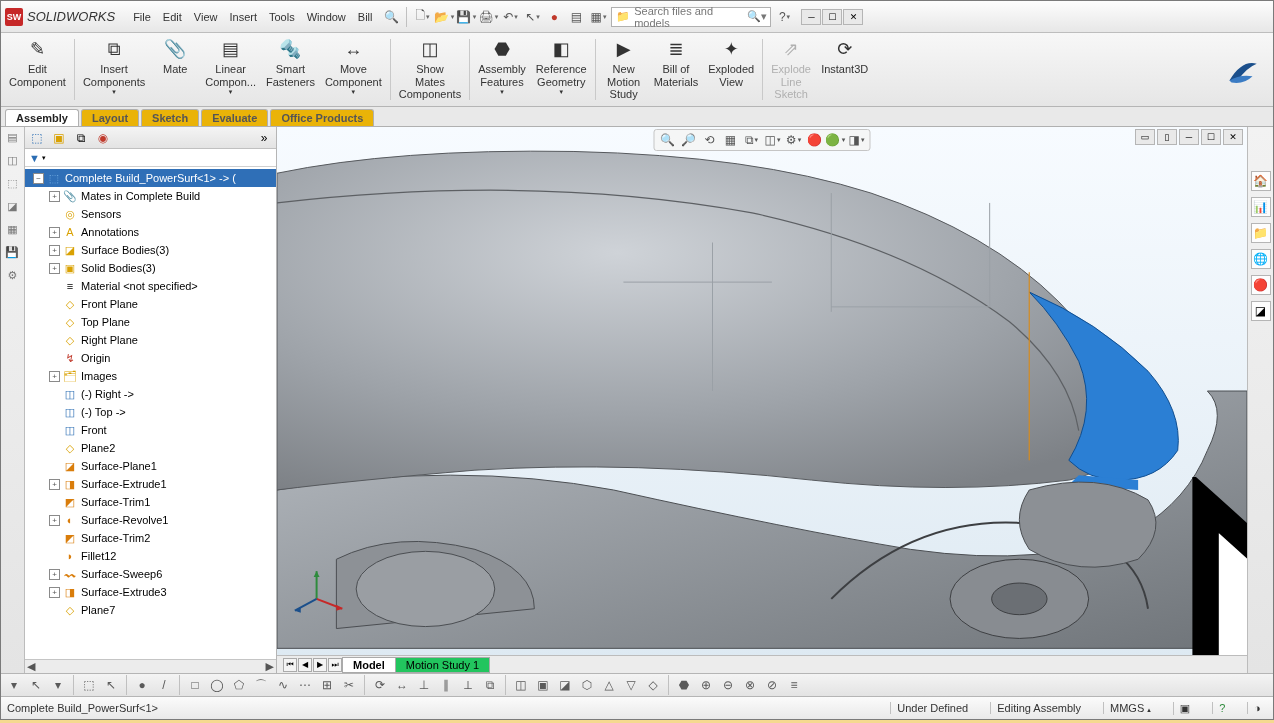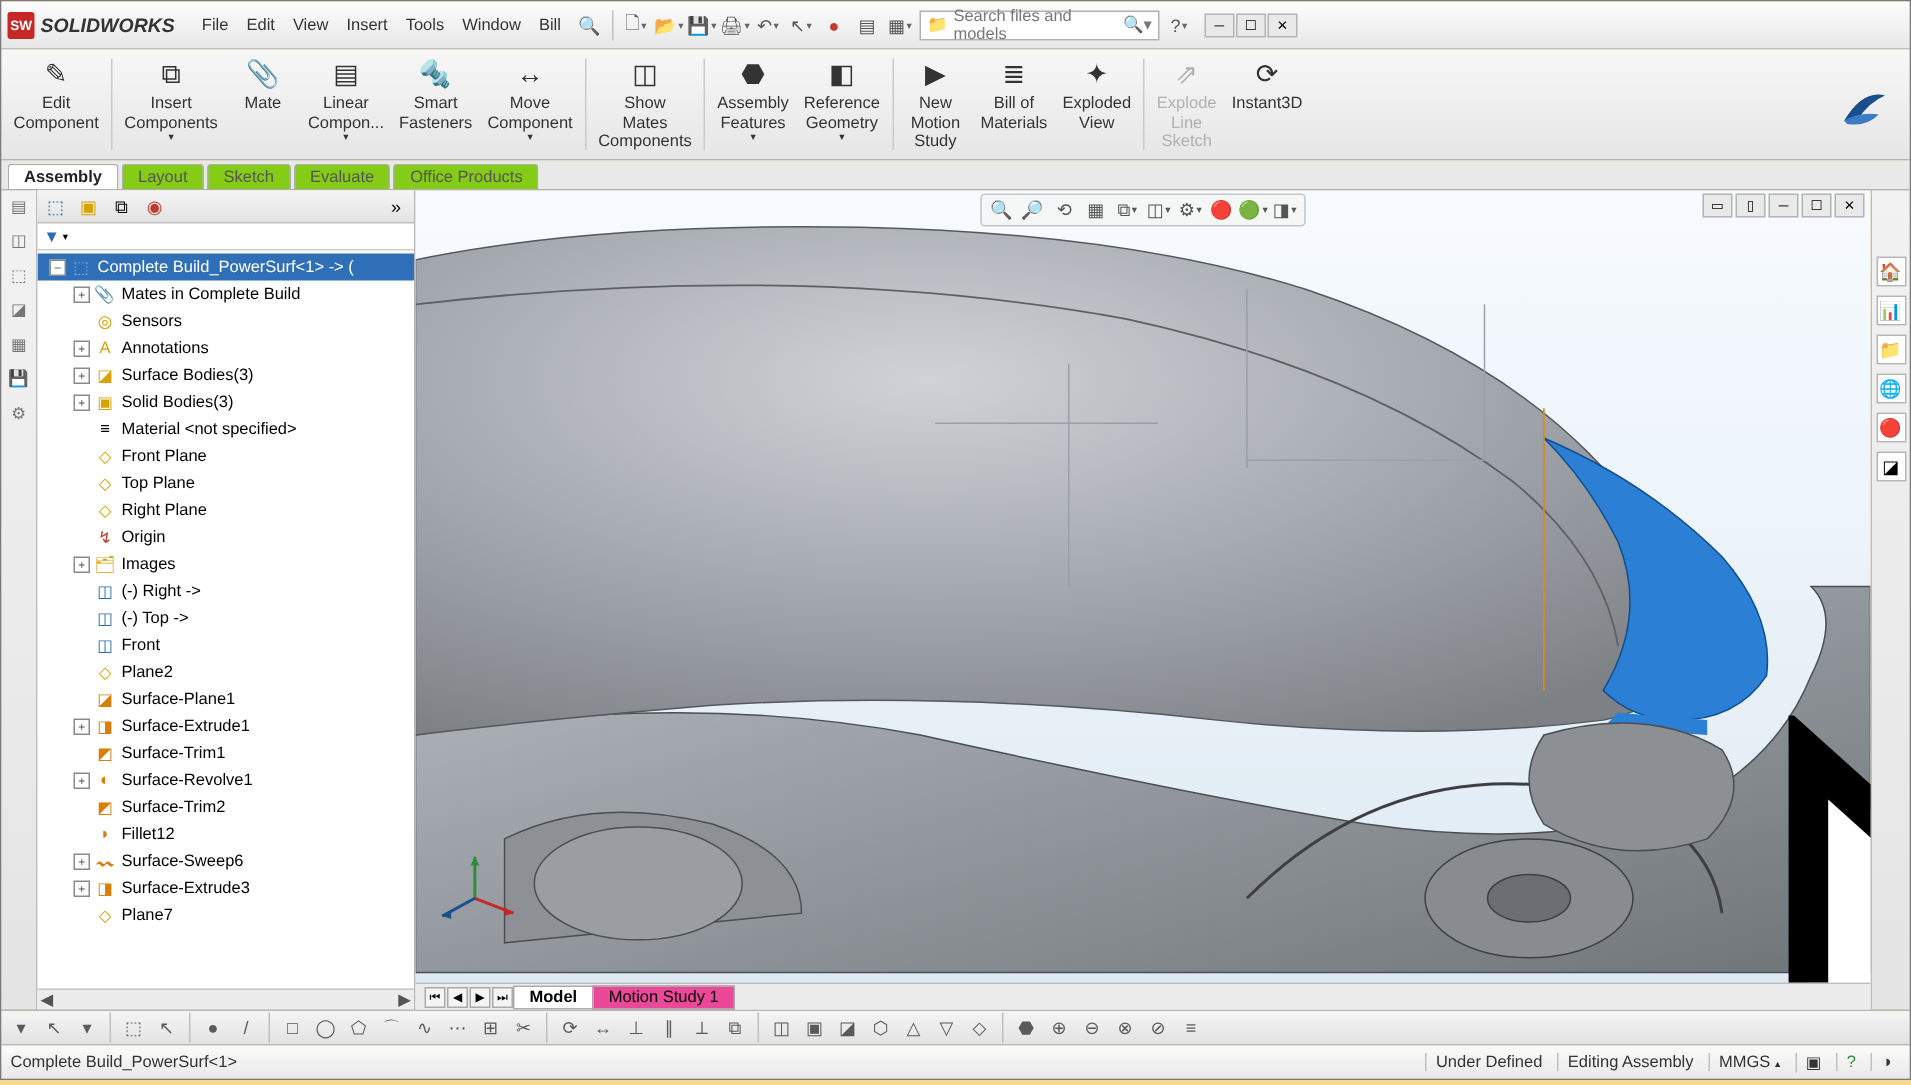--- a/index.html
+++ b/index.html
@@ -2,42 +2,42 @@
 <html><head>
 <meta charset="utf-8">
 <style>
 * { margin: 0; padding: 0; box-sizing: border-box; font-family: "Segoe UI", Tahoma, sans-serif; font-size: 11px; }
 html, body { width: 1274px; height: 723px; overflow: hidden; background: #f5d98f; }
 .app { width: 1274px; height: 720px; display: flex; flex-direction: column; border: 1px solid #7a7a7a; }
 
 
 .title-bar { height: 32px; background: linear-gradient(#fdfdfd,#e7e7e7); display: flex; align-items: center; border-bottom: 1px solid #bdbdbd; padding: 0 4px; gap: 4px; }
 .sw-logo { width: 18px; height: 18px; background:#c62828; color:#fff; font-weight:bold; font-size:9px; display:flex; align-items:center; justify-content:center; border-radius:2px; }
-.app-name { font-weight: bold; font-style: italic; font-size: 13px; color: #333; margin-right: 8px; }
+.app-name { font-weight: normal; font-style: italic; font-size: 13px; color: #333; margin-right: 8px; }
 .menu-item { padding: 2px 6px; color:#333; }
 .tb-sep { width:1px; height:20px; background:#c0c0c0; margin:0 2px; }
 .qat-btn { width:18px; height:18px; display:flex; align-items:center; justify-content:center; font-size:12px; color:#555; }
 .qat-btn.drop::after { content:"▾"; font-size:7px; margin-left:1px; color:#666; }
 .doc-title { flex:1; text-align:center; color:#333; font-size:12px; }
 .search-box { width:160px; height:20px; border:1px solid #b0b0b0; background:#fff; display:flex; align-items:center; padding:0 4px; gap:4px; color:#777; }
 .win-btns { display:flex; gap:1px; margin-left:4px; }
 .win-btn { width:20px; height:16px; background:#e9e9e9; border:1px solid #b5b5b5; display:flex; align-items:center; justify-content:center; font-size:9px; }
 
 
 .ribbon { height: 74px; background: linear-gradient(#f7f7f7,#e6e6e6); display:flex; align-items:stretch; border-bottom:1px solid #b5b5b5; padding:2px 4px; gap:2px; }
 .rb-btn { display:flex; flex-direction:column; align-items:center; justify-content:flex-start; padding:2px 4px; min-width:48px; text-align:center; line-height:1.15; color:#333; }
 .rb-btn.disabled { color:#b0b0b0; }
 .rb-ico { width:24px; height:24px; display:flex; align-items:center; justify-content:center; font-size:18px; margin-bottom:2px; }
 .rb-sep { width:1px; background:#c9c9c9; margin:4px 2px; }
 .rb-logo { margin-left:auto; display:flex; align-items:center; padding-right:6px; }
 .rb-logo svg { width:42px; height:42px; }
 
 
 .tab-row { height:20px; background:#e9e9e9; border-bottom:1px solid #b0b0b0; display:flex; align-items:flex-end; padding-left:4px; gap:2px; }
-.tab { padding:2px 10px; border:1px solid #b0b0b0; border-bottom:none; background:#84cc16; color:#555; border-radius:3px 3px 0 0; }
+.tab { padding:2px 10px; border:1px solid #b0b0b0; border-bottom:none; background:#eab308; color:#555; border-radius:3px 3px 0 0;font-weight:bold; }
 .tab.active { background:#fff; font-weight:bold; color:#222; }
 
 
 .main { flex:1; display:flex; min-height:0; }
 .left-rail { width:24px; background:linear-gradient(#f2f2f2,#e4e4e4); border-right:1px solid #bcbcbc; display:flex; flex-direction:column; align-items:center; padding-top:4px; gap:10px; color:#777; }
 .fm-panel { width:252px; background:#fff; border-right:1px solid #b5b5b5; display:flex; flex-direction:column; }
 .fm-tabs { height:22px; background:linear-gradient(#f4f4f4,#e3e3e3); border-bottom:1px solid #c0c0c0; display:flex; align-items:center; padding:0 4px; gap:6px; }
 .fm-tab-ico { width:16px; height:16px; display:flex; align-items:center; justify-content:center; font-size:12px; }
 .fm-filter { height:18px; border-bottom:1px solid #d0d0d0; display:flex; align-items:center; padding:0 4px; }
 .fm-tree { flex:1; overflow:auto; padding:2px 0; }
@@ -52,33 +52,33 @@
 
 .vp-wrap { flex:1; display:flex; flex-direction:column; background:linear-gradient(#f7fbff,#dde9f2); position:relative; }
 .vp-toolbar { position:absolute; top:2px; left:50%; transform:translateX(-50%); height:22px; display:flex; align-items:center; gap:3px; background:rgba(245,245,245,0.85); padding:0 4px; border:1px solid #c5c5c5; border-radius:3px; }
 .vp-btn { width:18px; height:18px; display:flex; align-items:center; justify-content:center; font-size:12px; color:#555; }
 .vp-btn.drop::after{content:"▾";font-size:7px;margin-left:1px;}
 .vp-winbtns { position:absolute; top:2px; right:4px; display:flex; gap:2px; }
 .canvas { flex:1; position:relative; overflow:hidden; }
 .canvas svg { position:absolute; inset:0; width:100%; height:100%; }
 .bottom-tabs { height:18px; background:#ececec; border-top:1px solid #bcbcbc; display:flex; align-items:center; padding-left:6px; gap:0; }
 .bt-nav { width:14px; height:14px; border:1px solid #aaa; background:#f4f4f4; display:flex; align-items:center; justify-content:center; font-size:8px; margin-right:1px; }
-.bt-tab { padding:1px 10px; border:1px solid #aaa; background:#ec4899; margin-left:-1px; }
+.bt-tab { padding:1px 10px; border:1px solid #aaa; background:#22c55e; margin-left:-1px; }
 .bt-tab.active { background:#fff; font-weight:bold; }
 
 
 .right-rail { width:26px; background:linear-gradient(#f2f2f2,#e4e4e4); border-left:1px solid #bcbcbc; display:flex; flex-direction:column; align-items:center; padding-top:44px; gap:6px; }
 .rr-btn { width:20px; height:20px; border:1px solid #b5b5b5; background:#fdfdfd; display:flex; align-items:center; justify-content:center; font-size:12px; }
 
 
 .cmd-bar { height:24px; background:linear-gradient(#f4f4f4,#e3e3e3); border-top:1px solid #b5b5b5; border-bottom:1px solid #b5b5b5; display:flex; align-items:center; padding:0 4px; gap:4px; }
 .cmd-btn { width:18px; height:18px; display:flex; align-items:center; justify-content:center; font-size:12px; color:#5a5a5a; }
 
 
-.status { height:22px; background:linear-gradient(#fbfbfb,#e9e9e9); display:flex; align-items:center; padding:0 6px; gap:4px; color:#333; }
+.status { height:22px; background:linear-gradient(#fbfbfb,#e9e9e9); display:flex; align-items:center; padding:0 6px; gap:16px; color:#333; }
 .status .sp { flex:1; }
 .status .seg { padding:0 6px; border-left:1px solid #c0c0c0; }
 .cursor { position:absolute; width:14px; height:20px; pointer-events:none; }
 
 
 .c-yel{color:#d9a102;} .c-blu{color:#2b6db3;} .c-red{color:#c0392b;} .c-org{color:#d97d0b;}
 </style>
 </head>
 <body>
 

